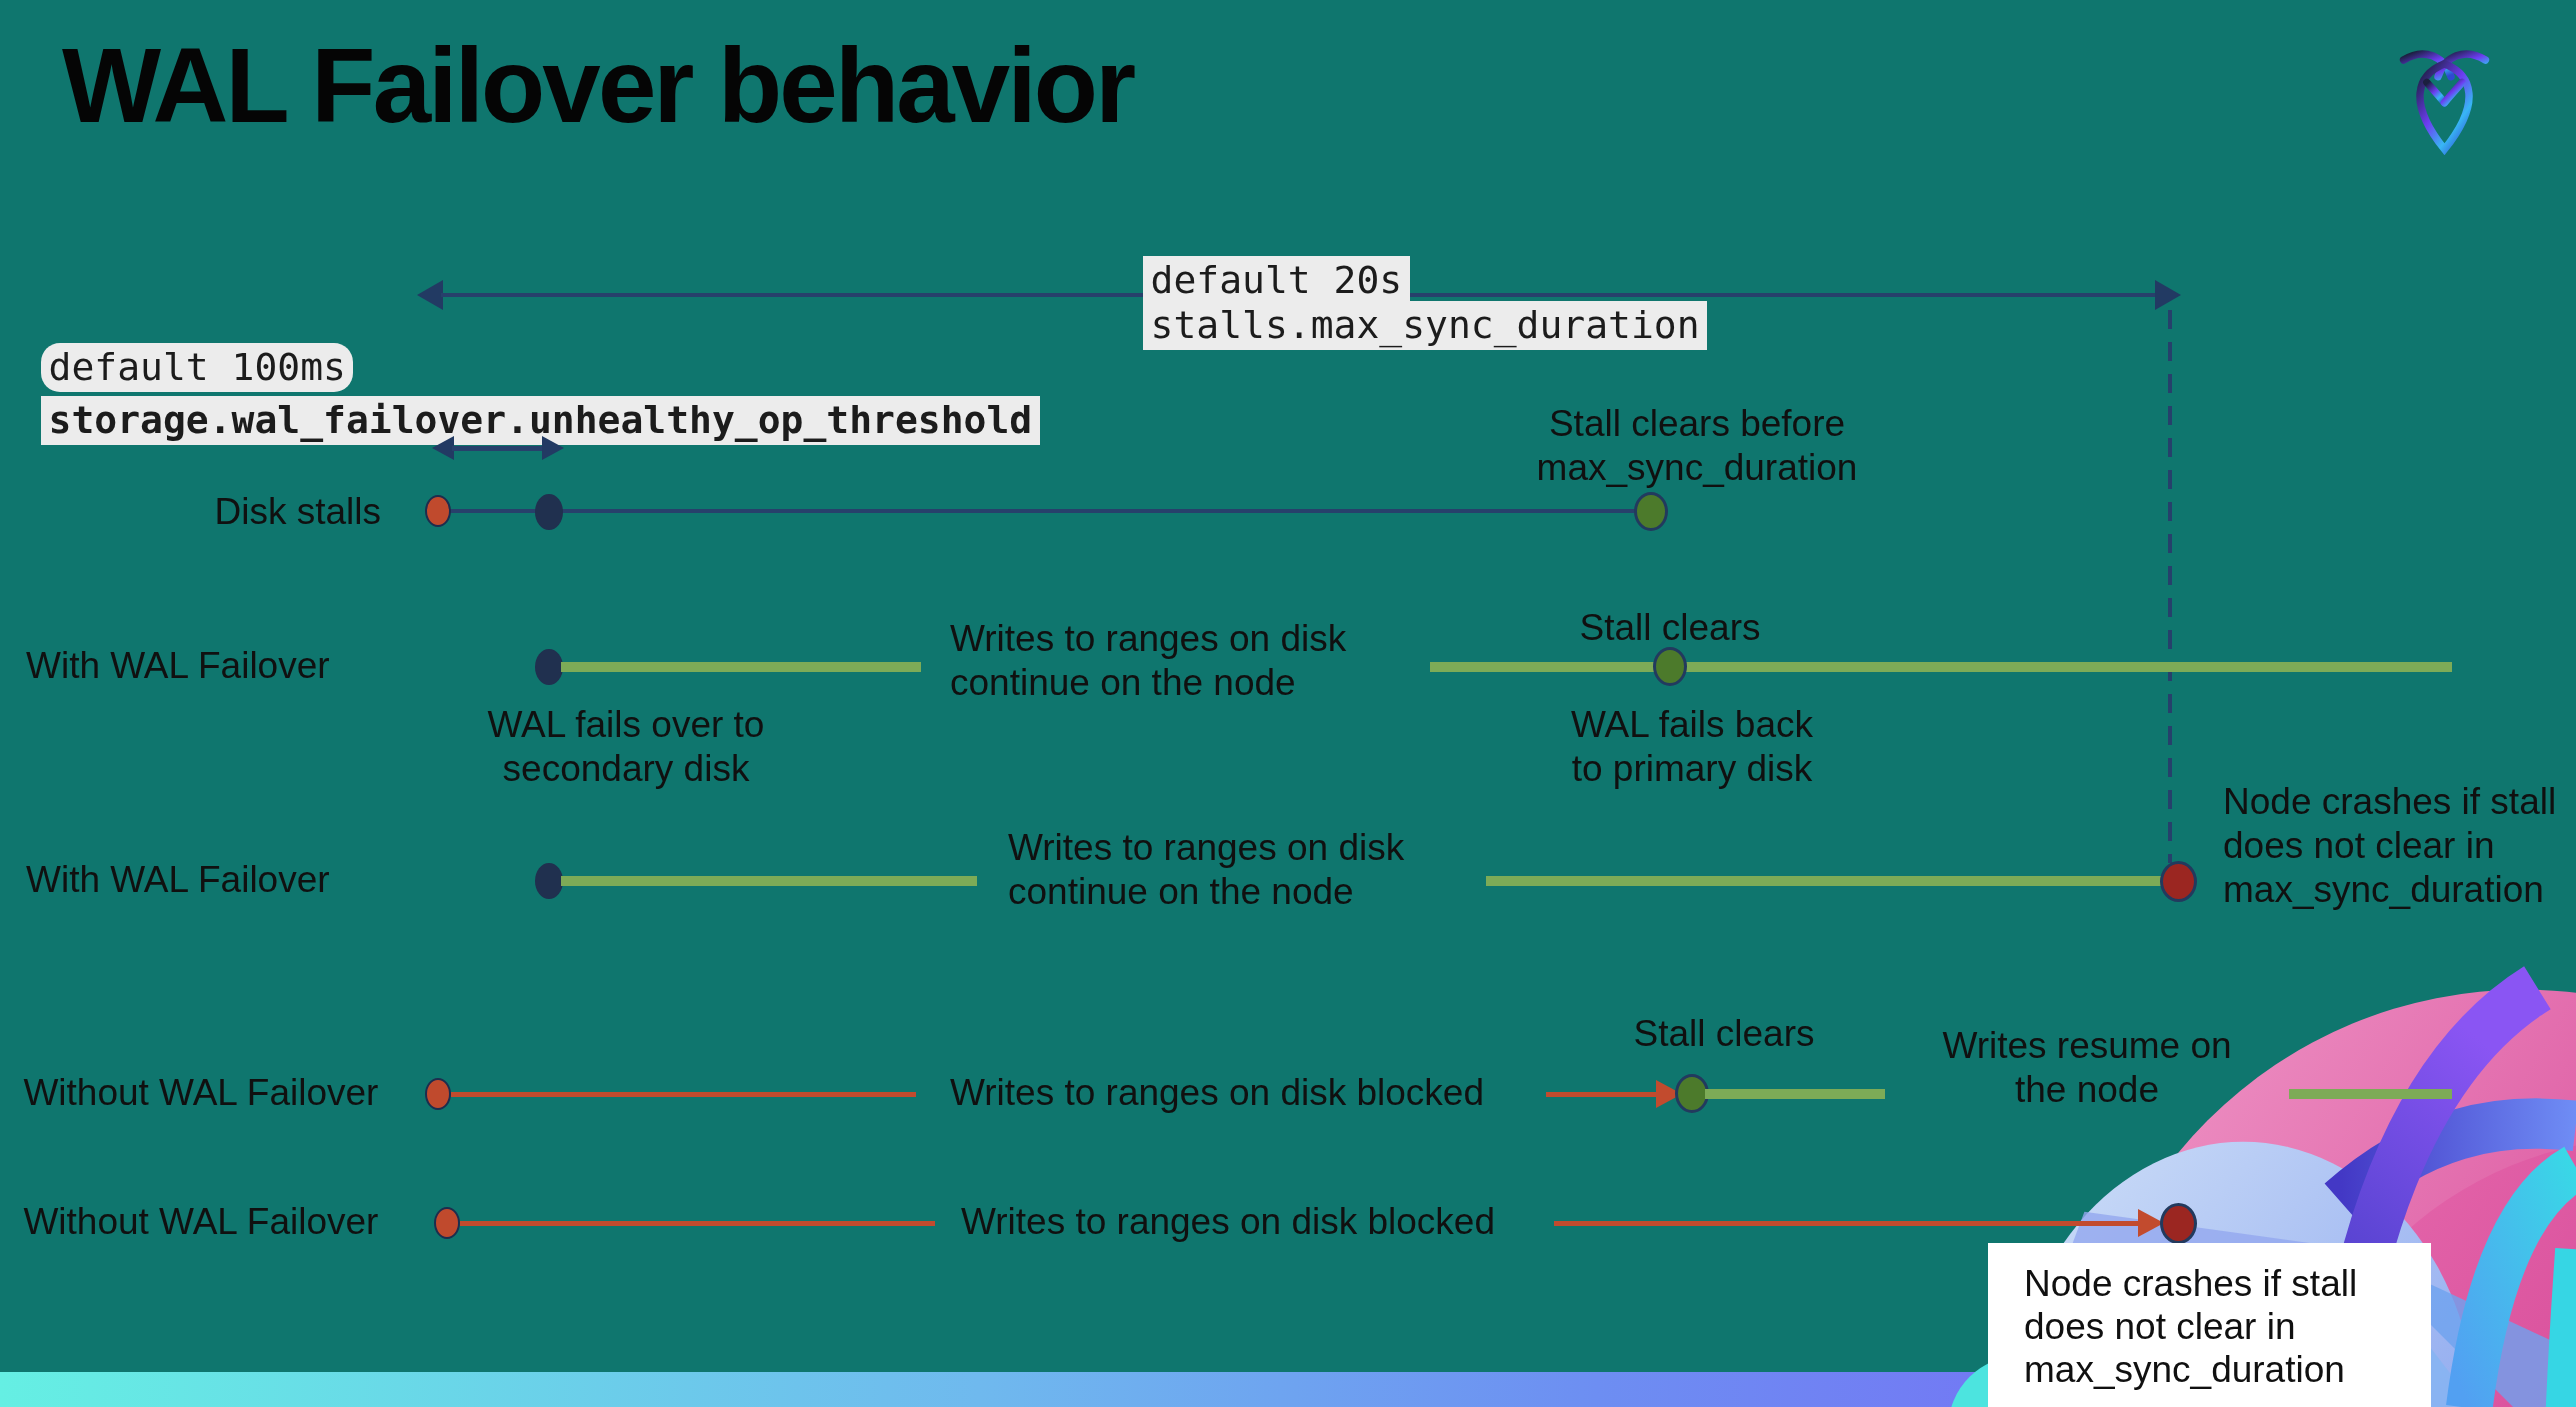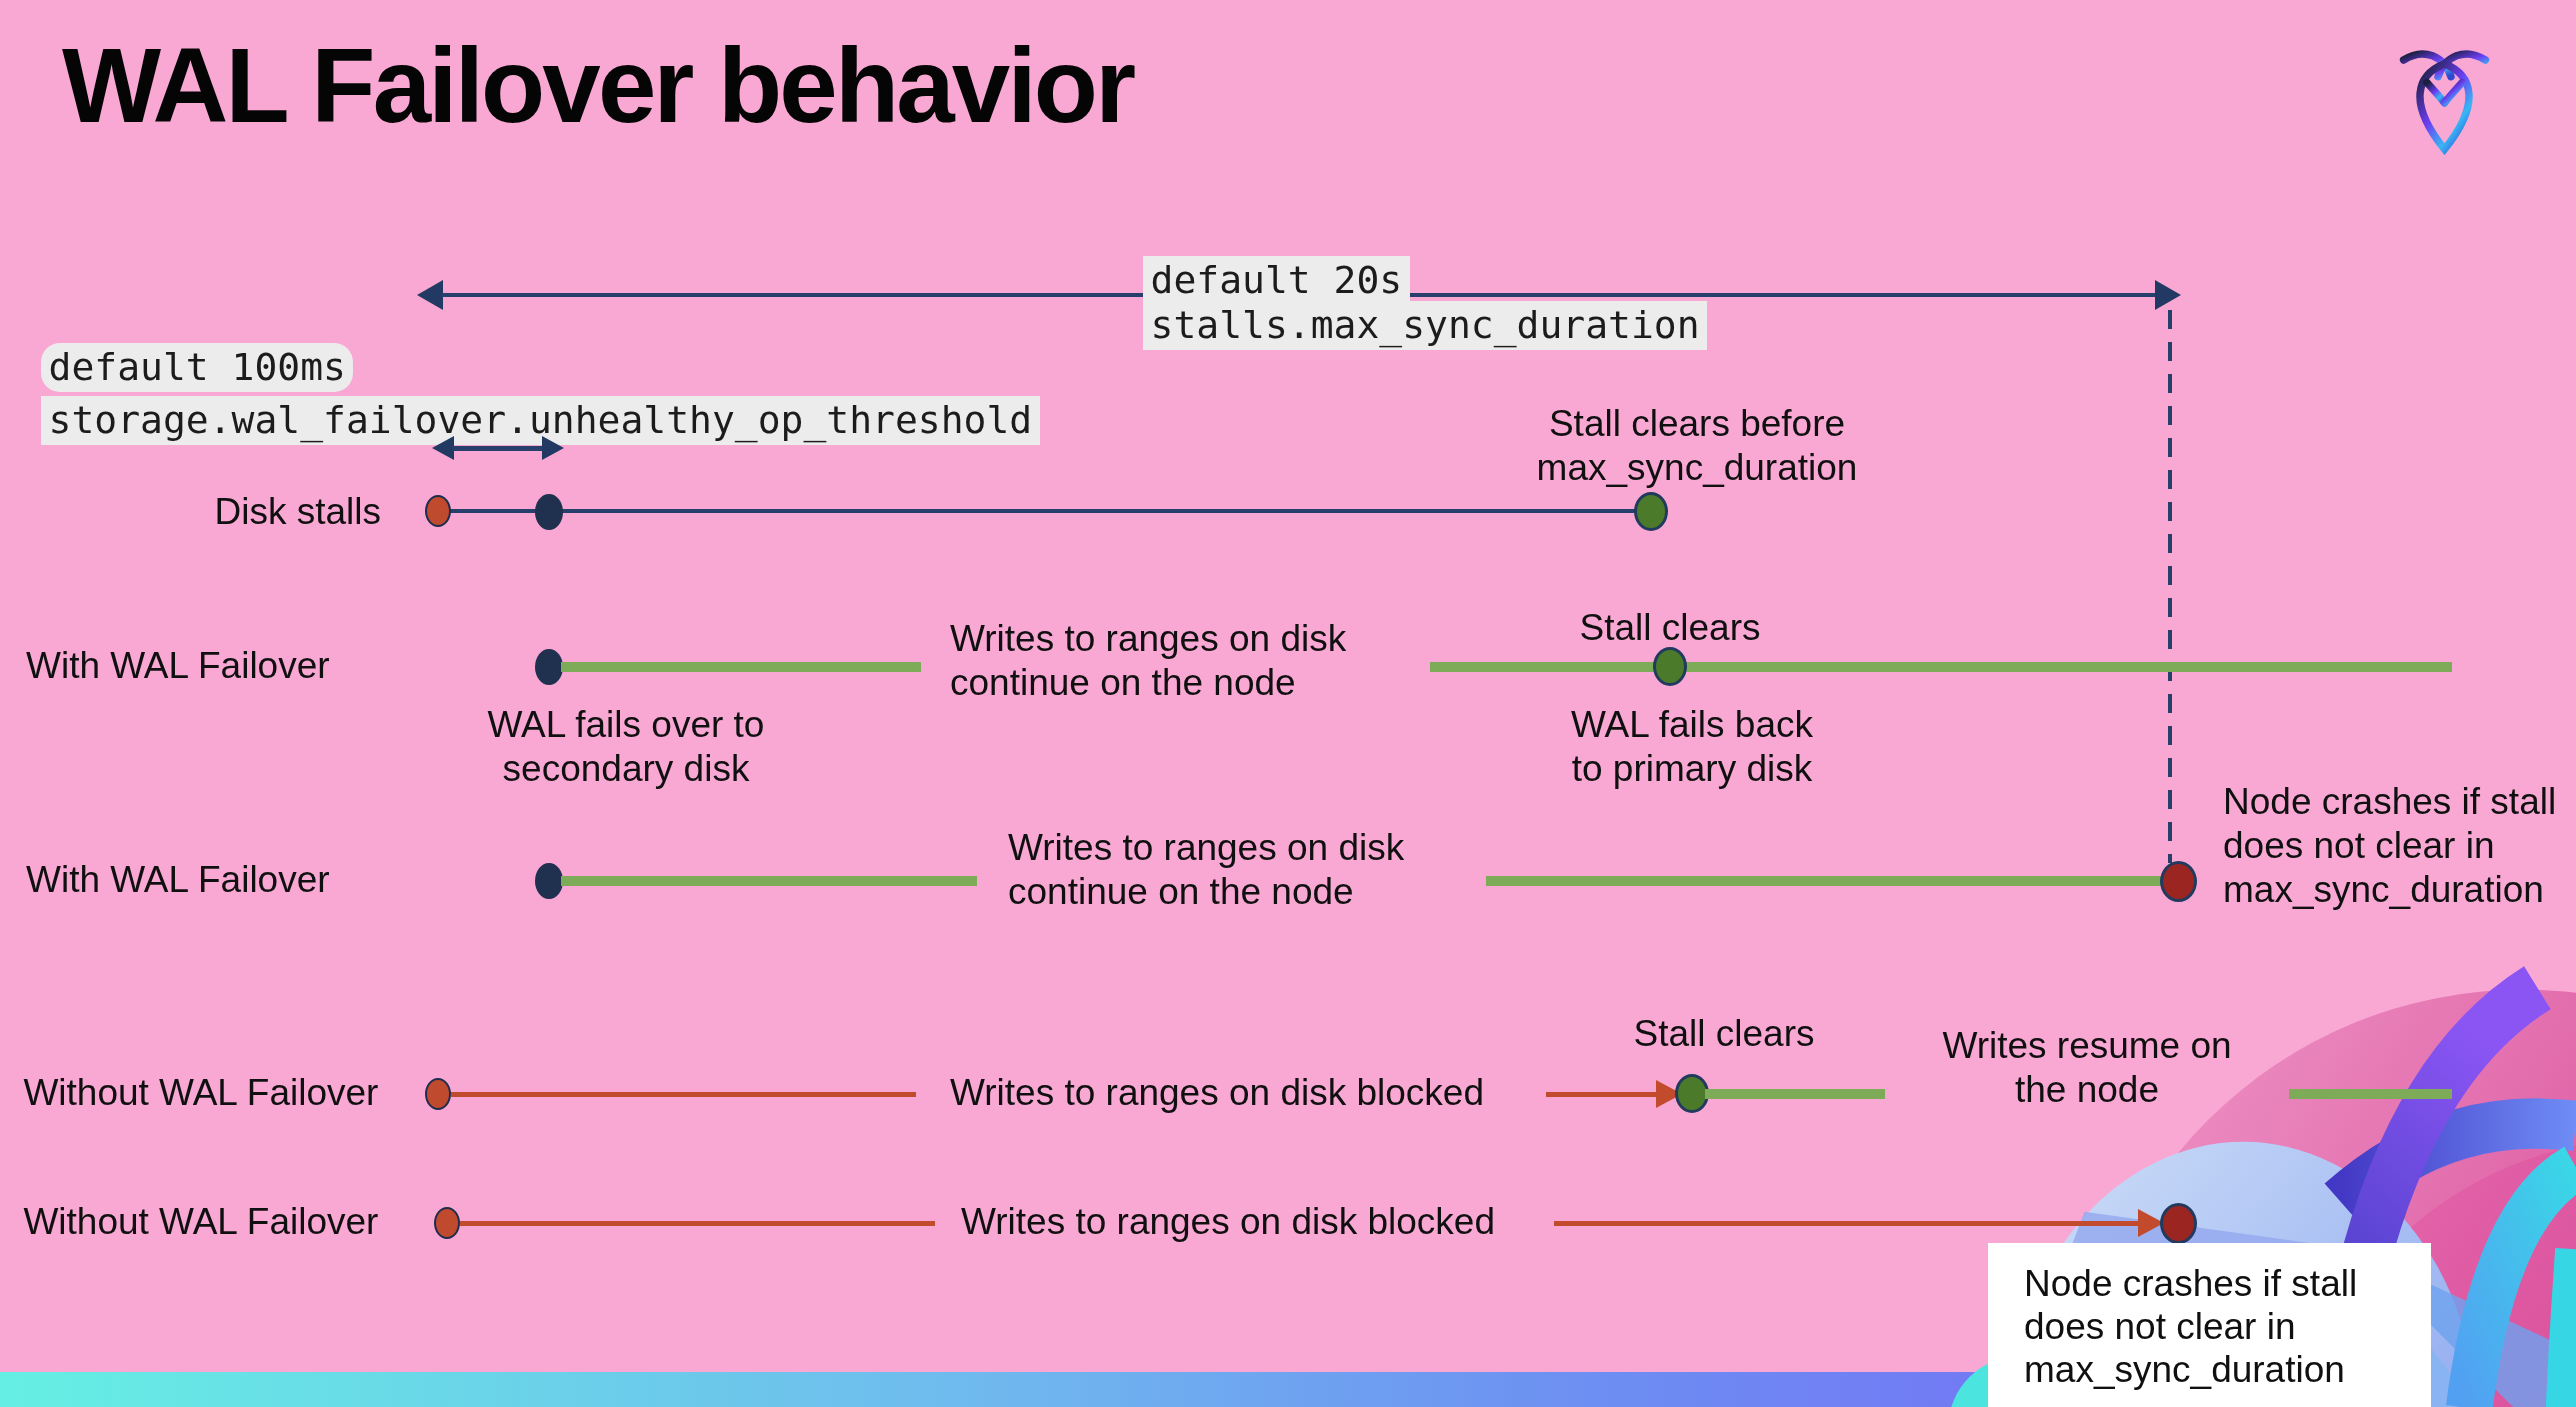--- a/index.html
+++ b/index.html
@@ -1,16 +1,16 @@
 <!DOCTYPE html>
 <html style="font-size:15px"><head>
 <meta charset="utf-8">
 <style>
   html,body{margin:0;padding:0;background:#fff;}
-  .stage{position:relative;width:2576px;height:1408px;background:#f9a8d4;overflow:hidden;
+  .stage{position:relative;width:2576px;height:1408px;background:#0f766e;overflow:hidden;
          font-family:"Liberation Sans",sans-serif;color:#111;}
   .abs{position:absolute;}
   .title{font-size:105px;font-weight:700;letter-spacing:-2.8px;color:#050505;white-space:nowrap;}
   .code{font-family:"DejaVu Sans Mono",monospace;font-size:38px;color:#1c1c1c;
         background:#ececec;padding:2.8px 7.5px;white-space:nowrap;line-height:1.15;}
   .ann{font-size:37px;line-height:44px;color:#101010;white-space:pre-line;}
   .ann.center{text-align:center;}
   .ann.right{text-align:right;}
   .rowlabel{font-size:37px;color:#101010;white-space:nowrap;}
   .hline{position:absolute;}
@@ -103,21 +103,21 @@
     </g>
   </svg>
 
   <div class="abs tri-left z2" style="left:417px;top:280px;"></div>
   <div class="hline navy-line z2" style="left:441px;top:293px;width:1714px;"></div>
   <div class="abs tri-right z2" style="left:2155px;top:280px;"></div>
   <div class="abs code z2" style="left:1143px;top:256px;">default 20s</div>
   <div class="abs code z2" style="left:1143px;top:301px;">stalls.max_sync_duration</div>
 
   <div class="abs code z2" style="left:41px;top:343px;border-radius:19px;">default 100ms</div>
-  <div class="abs code z2" style="left:41px;top:396px;">storage.wal_failover.unhealthy_op_threshold</div>
+  <div class="abs code z2" style="left:41px;top:396px;font-weight:bold;">storage.wal_failover.unhealthy_op_threshold</div>
   <div class="abs tri-left sm z2" style="left:432px;top:436px;"></div>
   <div class="hline navy-line z2" style="left:452px;top:446px;width:90px;height:4.7px;"></div>
   <div class="abs tri-right sm z2" style="left:542px;top:436px;"></div>
 
   <div class="abs dashed-v z2" style="left:2168px;top:310px;height:553px;"></div>
 
   <div class="abs rowlabel z2 ann right" style="left:129px;top:490px;width:252px;">Disk stalls</div>
   <div class="hline navy-line z2" style="left:438px;top:509px;width:1211px;"></div>
   <div class="dot dot-red z2" style="left:425px;top:495px;"></div>
   <div class="dot dot-navy z2" style="left:535px;top:494px;"></div>

